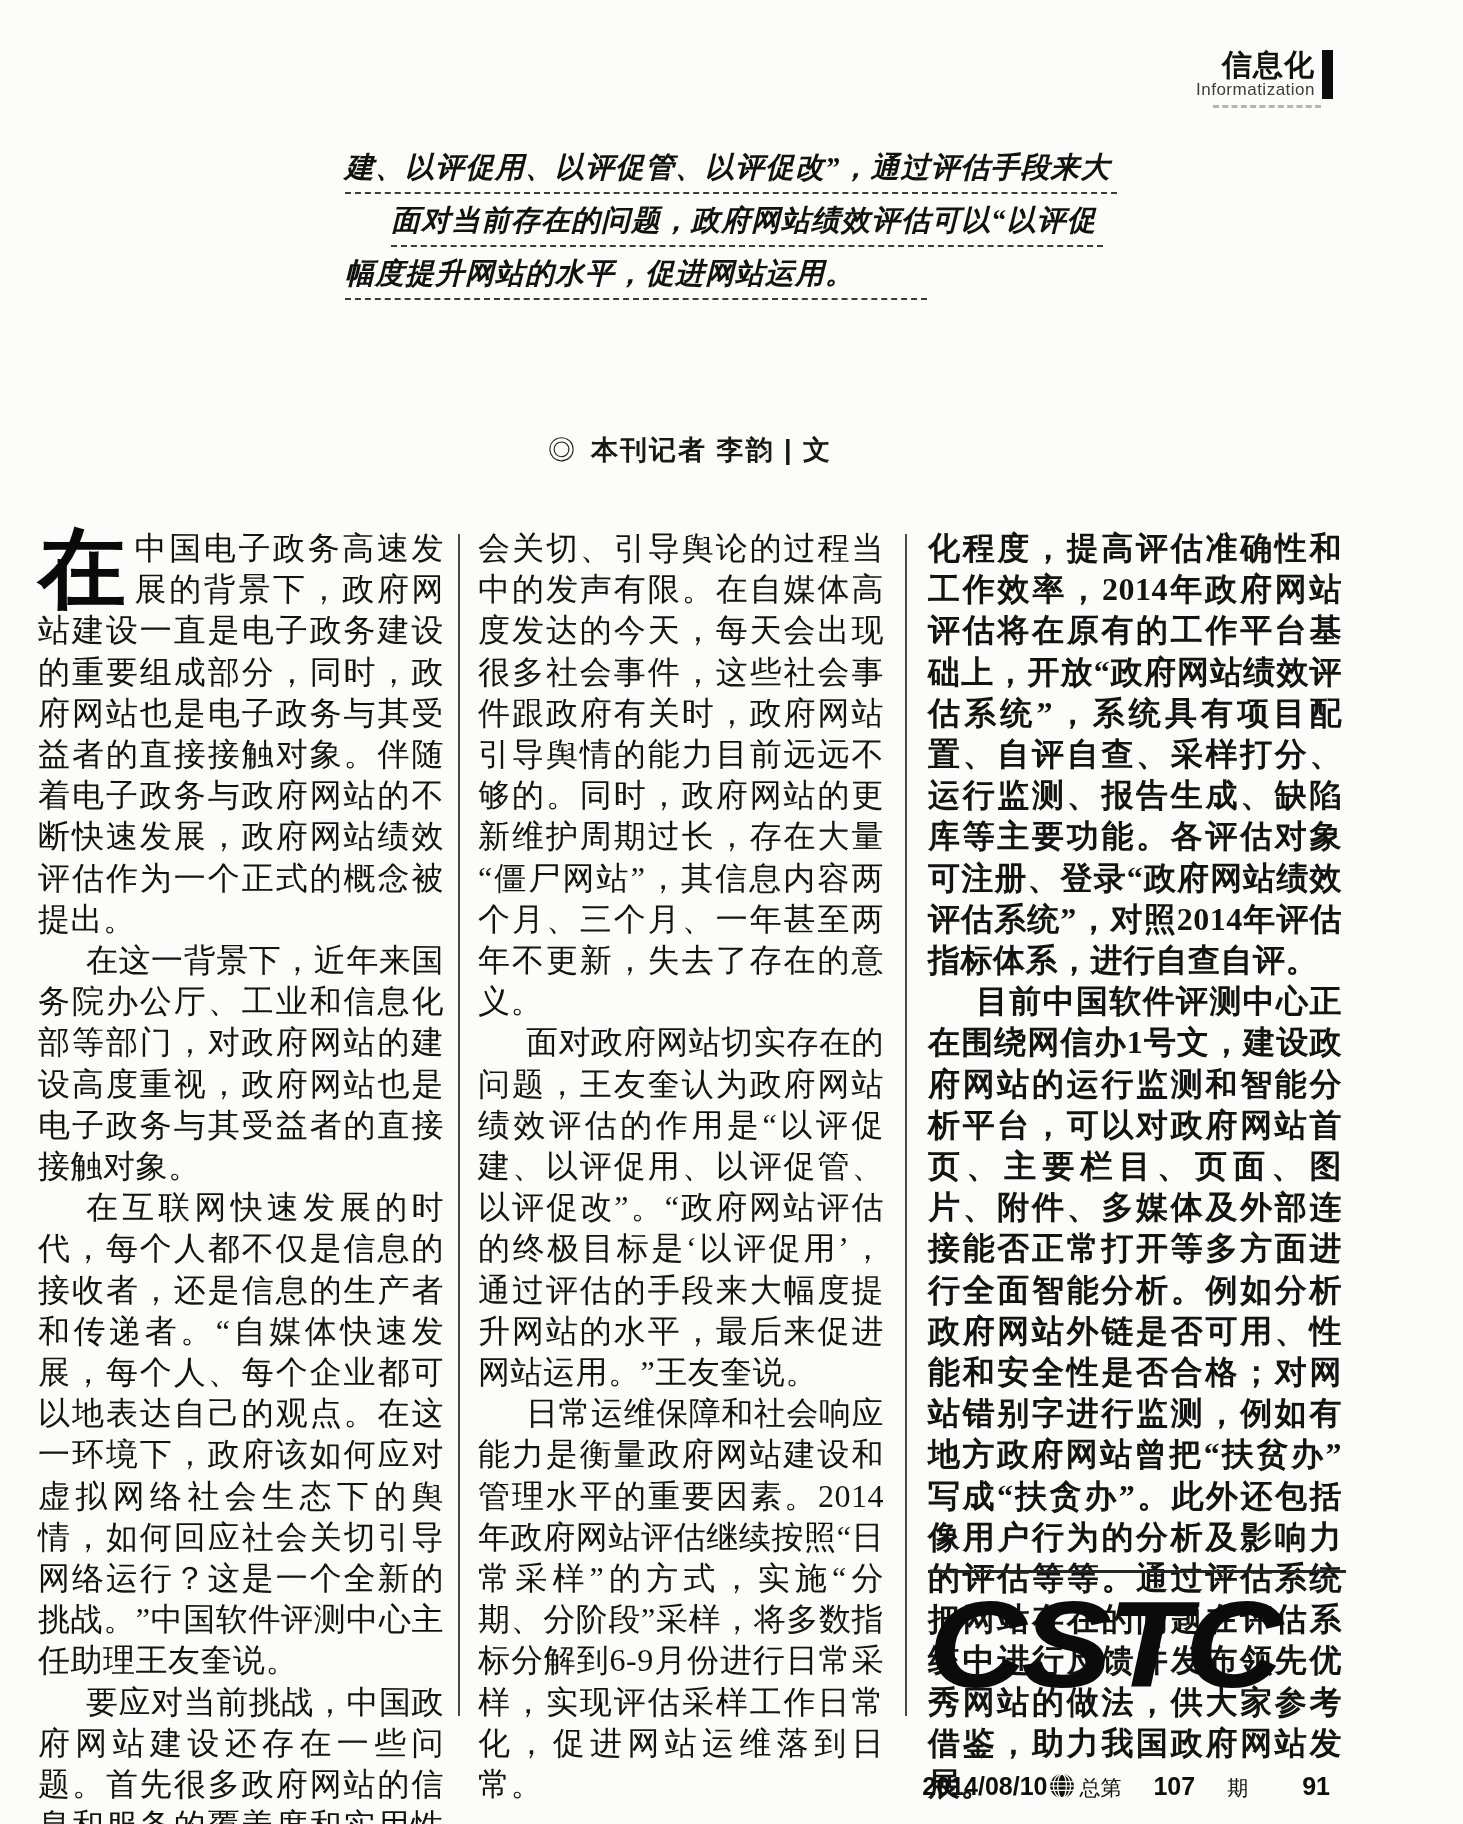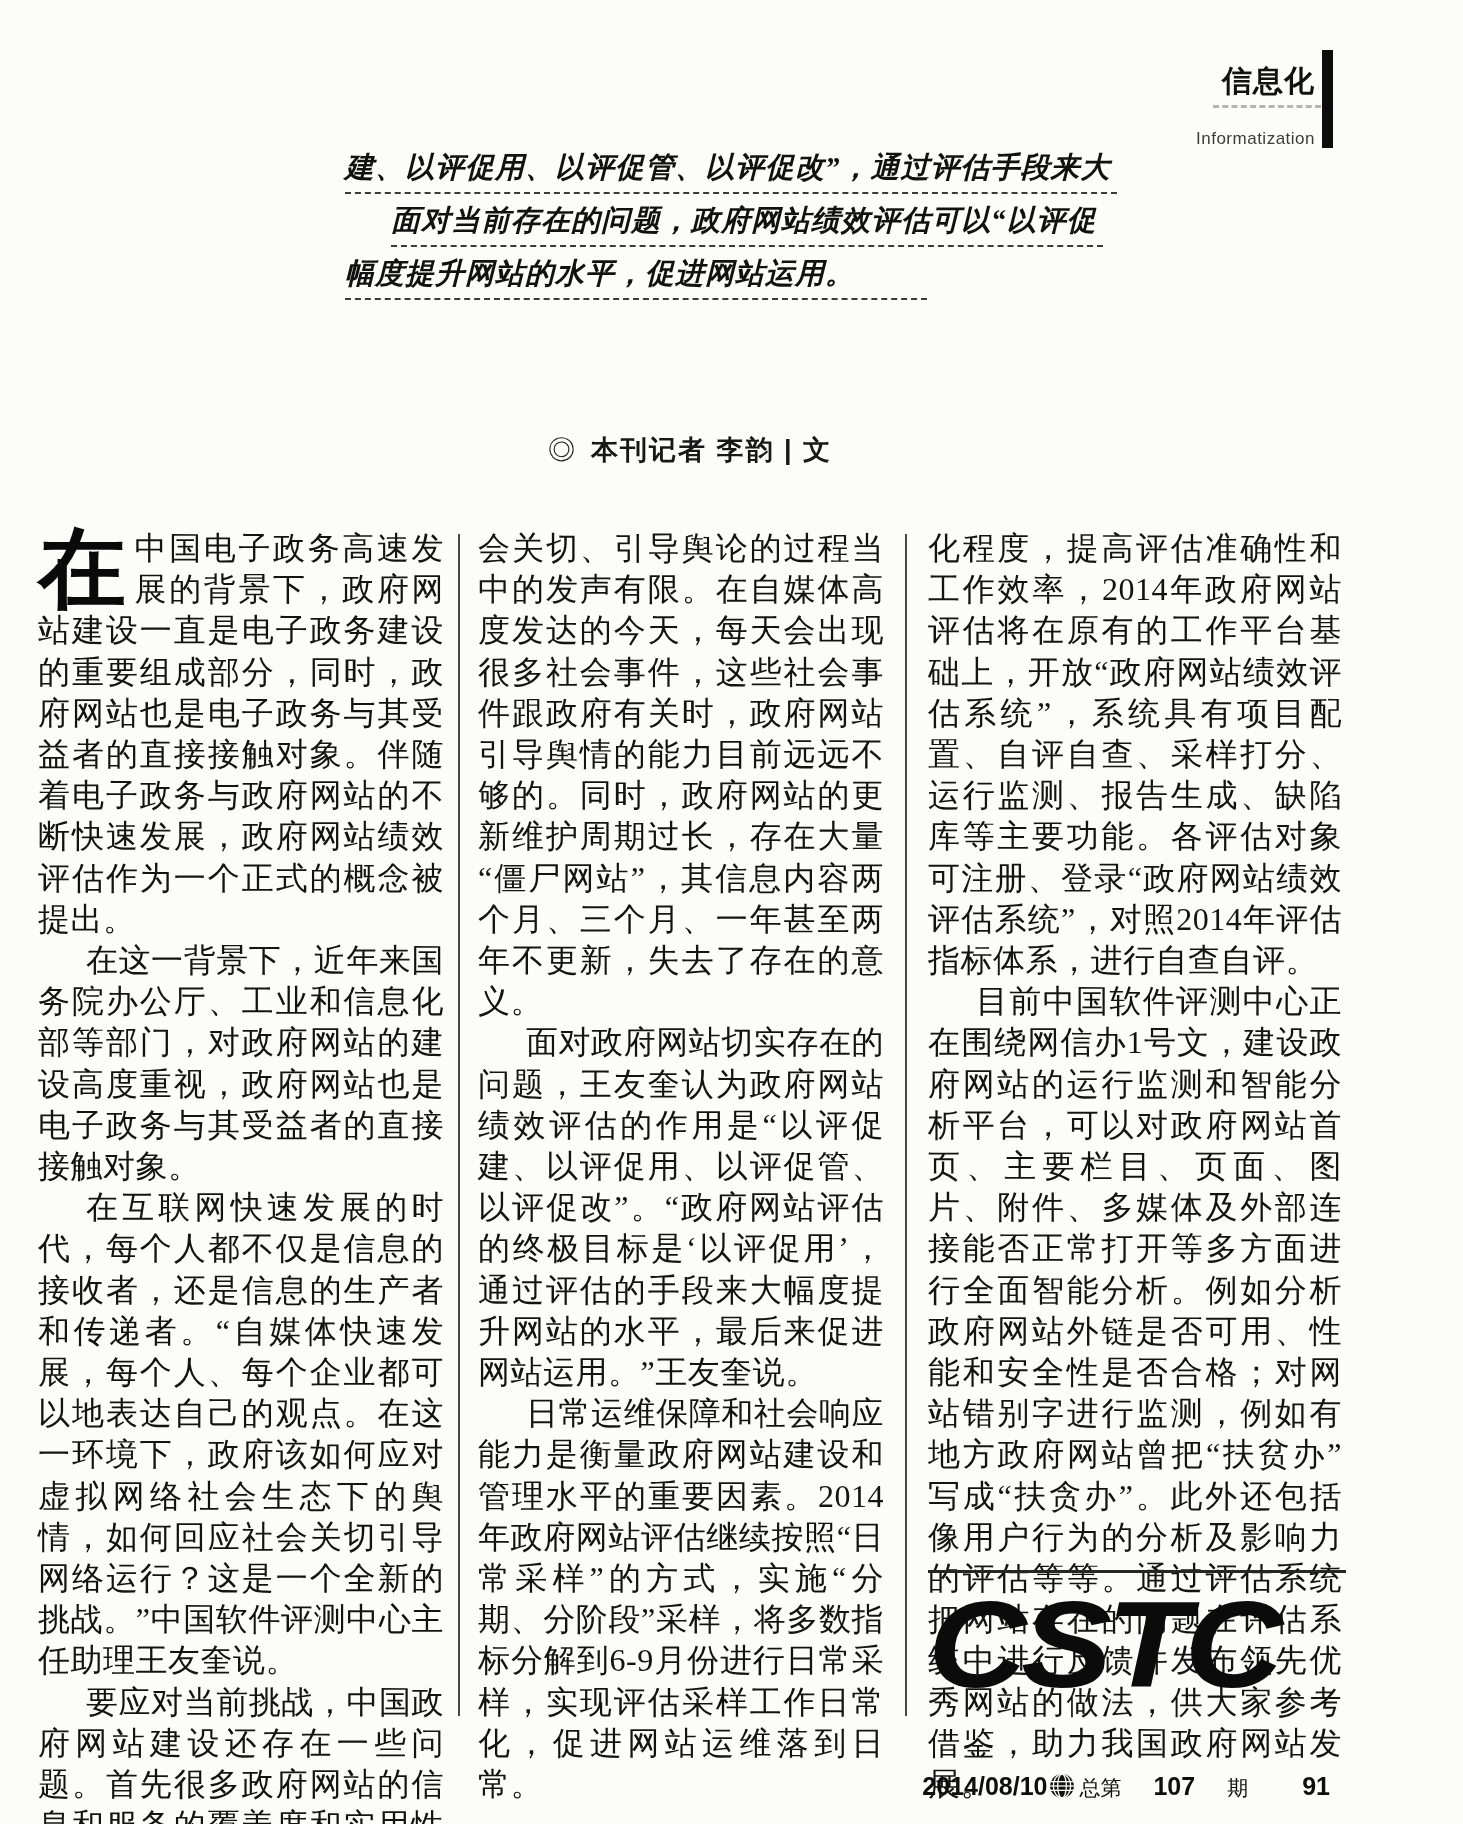--- a/index.html
+++ b/index.html
@@ -16,25 +16,24 @@
   
   .section-header{
     position:absolute;top:50px;right:130px;
     display:flex;align-items:stretch;
   }
   .section-titles{display:flex;flex-direction:column;align-items:flex-end;}
   .section-cn{
     font-family:"Liberation Sans",sans-serif;
     font-weight:bold;font-size:30px;line-height:30px;color:#111;
     letter-spacing:1px;
-    margin-top:16px;
   }
   .section-en{
     font-family:"Liberation Sans",sans-serif;
-    font-size:17px;line-height:19px;color:#3c3c3c;letter-spacing:.5px;margin-top:33px;
+    font-size:17px;line-height:19px;color:#3c3c3c;letter-spacing:.5px;
   }
   .section-bar{width:11px;background:#0d0d0d;margin-left:7px;}
   .section-dashes{
     position:absolute;top:105px;right:142px;width:108px;height:0;
     border-top:3px dashed #b9b4ad;
   }
 
   
   .intro{
     position:absolute;left:345px;top:148px;
@@ -67,21 +66,21 @@
 
   
   .col{
     position:absolute;top:528px;
     font-size:32px;line-height:41.2px;
     text-align:justify;color:#131313;
     letter-spacing:.5px;
   }
   .col-1{left:38px;width:406px;}
   .col-2{left:478px;width:406px;}
-  .col-3{left:928px;width:414px;}
+  .col-3{left:928px;width:414px;font-weight:bold;}
   .col p{margin:0;text-indent:1.5em;}
   .col p.cont,.col p.first{text-indent:0;}
   .dropcap{
     float:left;
     font-size:88px;line-height:76px;
     font-weight:bold;color:#0a0a0a;
     padding:4px 8px 0 0;
   }
   .divider{
     position:absolute;top:534px;height:1182px;width:2px;background:#474747;

